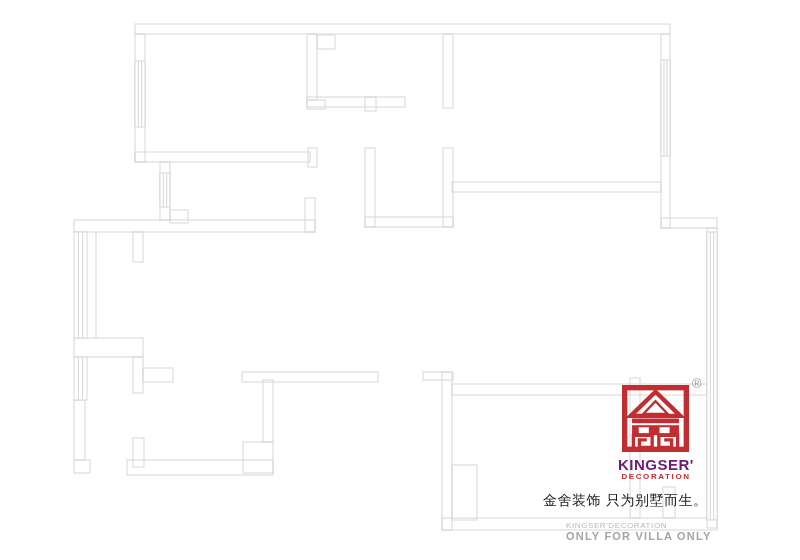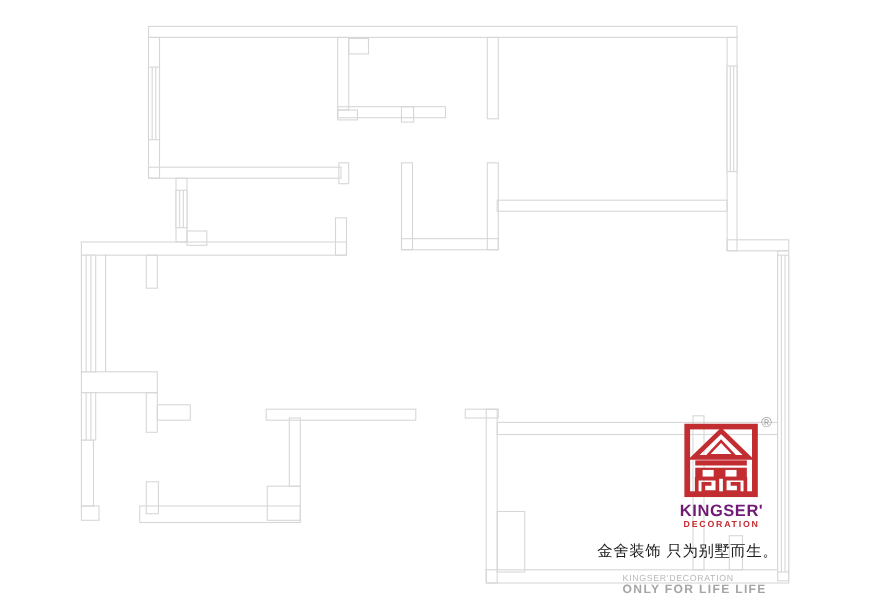--- a/index.html
+++ b/index.html
@@ -107,16 +107,16 @@
       </svg>
     </div>
     <div class="logo-wordmark">KINGSER'</div>
     <div class="logo-subtitle">DECORATION</div>
   </div>
 
   <div class="slogan">金舍装饰 只为别墅而生。</div>
 
   <div class="footer-block">
     <div class="footer-brand-text">KINGSER'DECORATION</div>
-    <div class="footer-tagline">ONLY FOR LIFE LIFE</div>
+    <div class="footer-tagline">ONLY FOR VILLA ONLY</div>
   </div>
 
 </div>
 
 </body></html>

